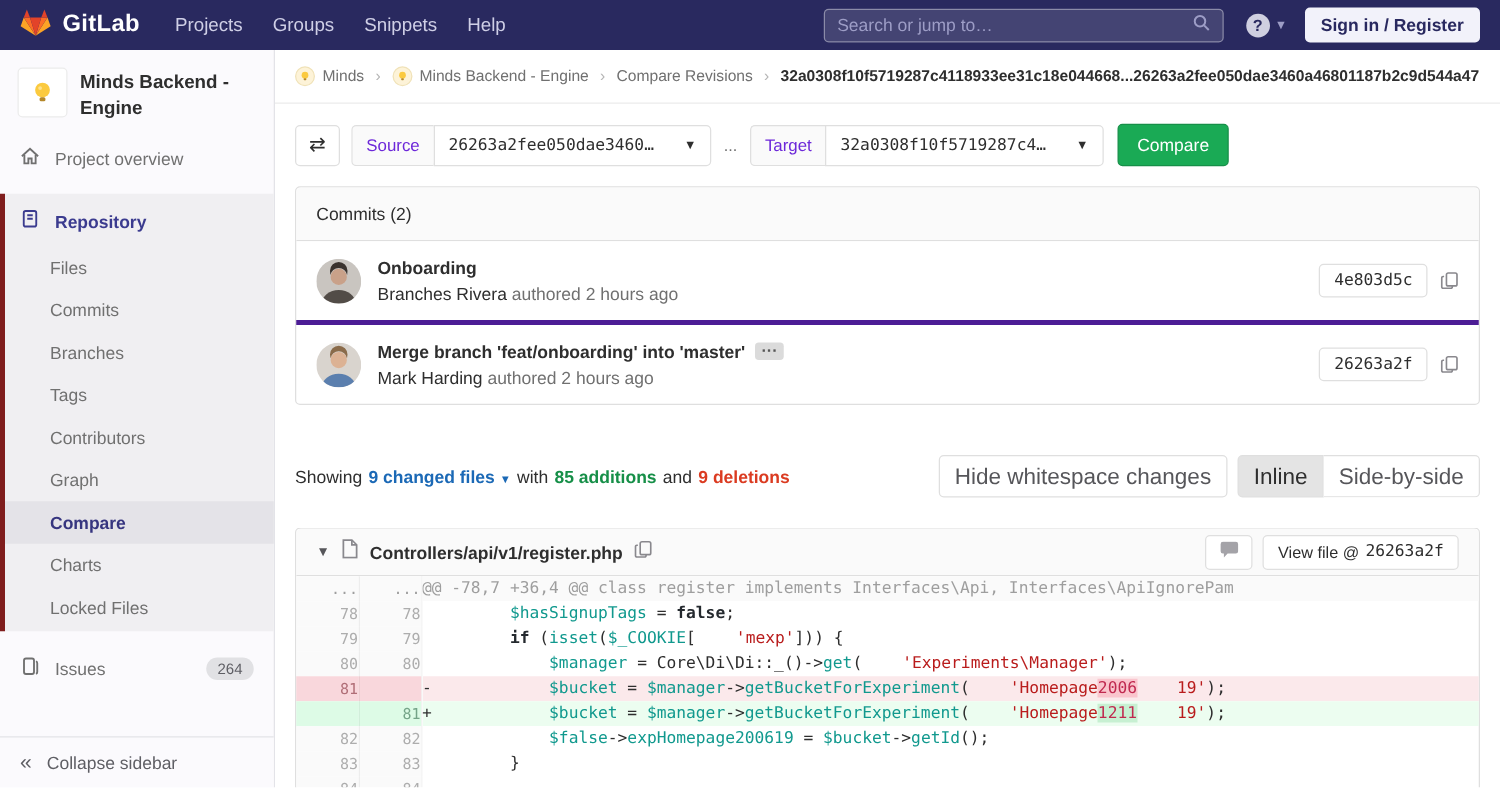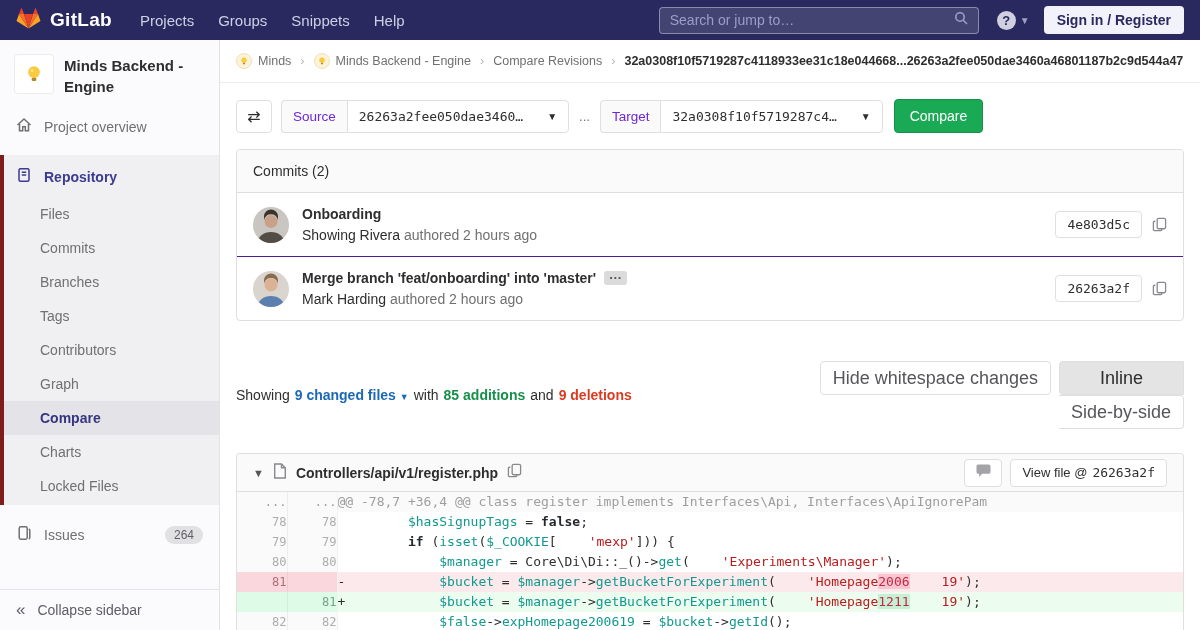--- a/index.html
+++ b/index.html
@@ -67,42 +67,42 @@
   .chev-dark { font-size:10px; color:#2e2e2e; }
   .dots-sep { color:#707070; font-size:13px; margin:0 1px; }
   .btn-green { background:#1aaa55; border:1px solid #168f48; color:#fff; font-size:14px; height:34px;
     padding:0 15px; border-radius:4px; margin-left:2px; cursor:pointer; }
 
   
   .panel { border:1px solid #dfdfdf; border-radius:4px; margin-top:16px; }
   .panel-head { background:#fafafa; border-bottom:1px solid #dfdfdf; padding:13px 16px; font-size:14px;
     color:#2e2e2e; border-radius:4px 4px 0 0; }
   .commit-row { display:flex; align-items:center; padding:13px 16px; }
-  .commit-row + .commit-row { border-top:1px solid #4c1d95; }
+  .commit-row + .commit-row { border-top:4px solid #4c1d95; }
   .commit-avatar { width:36px; height:36px; border-radius:50%; overflow:hidden; margin-right:13px; flex-shrink:0; }
   .commit-title { font-size:14px; font-weight:700; color:#2e2e2e; display:flex; align-items:center; gap:8px; cursor:pointer; }
   .expander { background:#dbdbdb; border:none; border-radius:3px; height:14px; padding:0 5px; font-size:13px;
     line-height:8px; color:#555; font-weight:700; cursor:pointer; }
   .commit-meta { font-size:14px; color:#707070; margin-top:5px; }
   .commit-meta .author { color:#2e2e2e; }
   .commit-right { margin-left:auto; display:flex; align-items:center; gap:10px; }
   .sha-box { border:1px solid #dfdfdf; border-radius:4px; padding:5px 11px; font-size:13px; color:#2e2e2e; background:#fff; }
   .icon-btn-plain { background:none; border:none; cursor:pointer; display:flex; align-items:center; }
 
   
   .stats-row { margin-top:40px; display:flex; align-items:center; font-size:14px; color:#2e2e2e; }
   .stats-text { display:flex; align-items:baseline; gap:5px; }
   .link-blue { color:#1b69b6; font-weight:700; cursor:pointer; }
   .caret-blue { color:#1b69b6; font-size:9px; }
   .text-green { color:#168f48; font-weight:700; }
   .text-red { color:#db3b21; font-weight:700; }
   .stats-buttons { margin-left:auto; display:flex; gap:8px; }
   .btn-default { border:1px solid #dfdfdf; background:#fff; color:#56565a; padding:0 12px; height:34px;
     font-size:18px; border-radius:4px; cursor:pointer; }
-  .btn-group { display:flex;flex-direction:column; }
+  .btn-group { display:flex; }
   .btn-group .btn-default { border-radius:0; }
   .btn-group .btn-default:first-child { border-radius:4px 0 0 4px; background:#e4e4e4; color:#2e2e2e; }
   .btn-group .btn-default:last-child { border-radius:0 4px 4px 0; border-left:0; }
 
   
   .diff-panel { margin-top:24px; border:1px solid #dfdfdf; border-bottom:0; border-radius:4px 4px 0 0; }
   .diff-head { display:flex; align-items:center; gap:9px; padding:7px 16px; background:#fafafa;
     border-bottom:1px solid #dfdfdf; border-radius:4px 4px 0 0; height:38px; }
   .caret-down { font-size:11px; color:#56565a; cursor:pointer; }
   .file-path { font-weight:700; font-size:14px; color:#2e2e2e; cursor:pointer; }
@@ -295,21 +295,21 @@
             <div class="commit-avatar"><svg width="36" height="36" viewBox="0 0 36 36">
                 <rect width="36" height="36" fill="#c9c5c0"></rect>
                 <circle cx="18" cy="14.5" r="6.5" fill="#c9a189"></circle>
                 <path d="M11.3 13 a6.8 6.8 0 0 1 13.4 0 l0.3 -3.5 a7 7 0 0 0 -14 0 Z" fill="#3a332e"></path>
                 <path d="M4.5 36 a13.5 11 0 0 1 27 0 Z" fill="#524c47"></path>
               </svg></div>
             <div>
               <div class="commit-title">
                 <span>Onboarding</span>
               </div>
-              <div class="commit-meta"><span class="author">Showing Rivera</span> authored 2 hours ago</div>
+              <div class="commit-meta"><span class="author">Branches Rivera</span> authored 2 hours ago</div>
             </div>
             <div class="commit-right">
               <span class="sha-box mono">4e803d5c</span>
               <button class="icon-btn-plain">
                 <svg width="15" height="15" viewBox="0 0 16 16" fill="none" stroke="#89888d" stroke-width="1.4">
                   <rect x="5.5" y="1.5" width="9" height="11" rx="1.5"></rect>
                   <path d="M3.5 4.5 H2.6 A1.1 1.1 0 0 0 1.5 5.6 V13.4 A1.1 1.1 0 0 0 2.6 14.5 H9.4 A1.1 1.1 0 0 0 10.5 13.4 V12.6"></path>
                 </svg>
               </button>
             </div>

